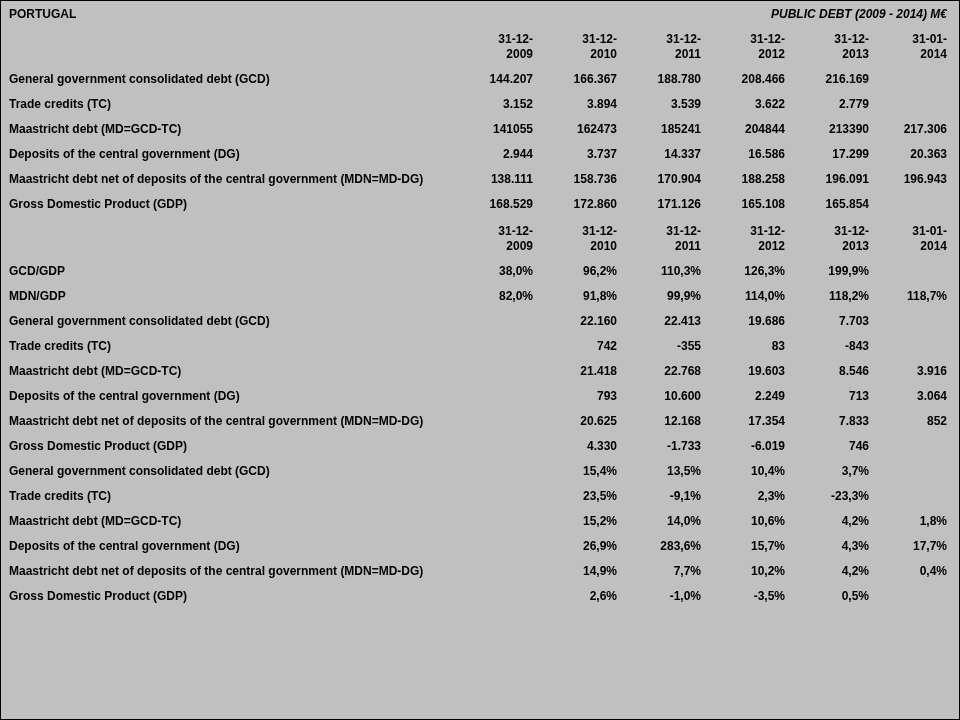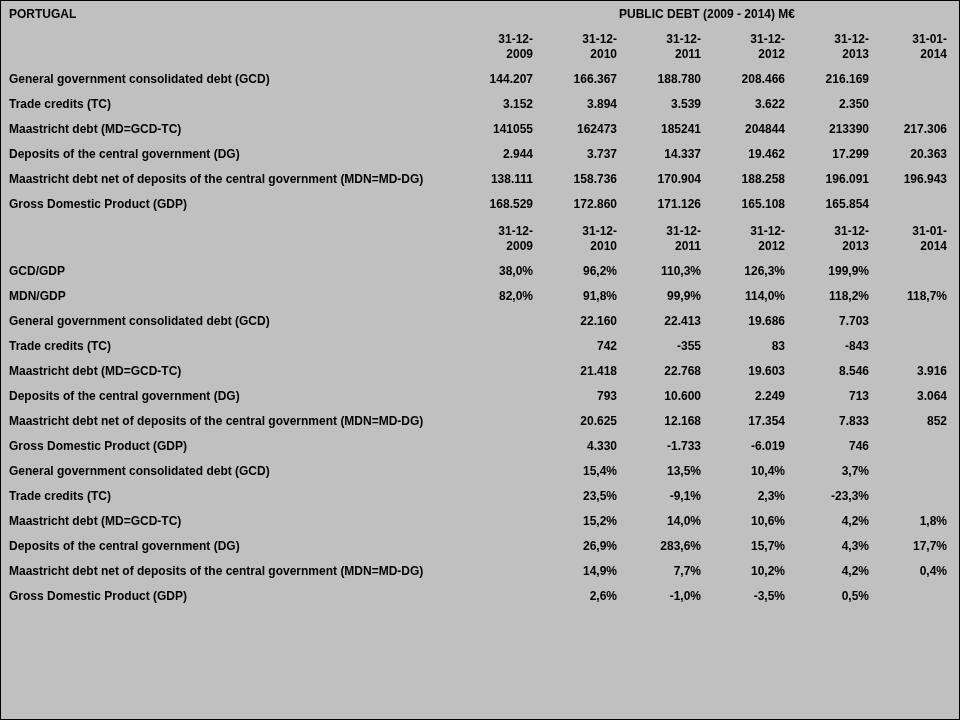--- a/index.html
+++ b/index.html
@@ -40,22 +40,23 @@
   td.value-cell {
     text-align: right;
     white-space: pre-line;
   }
   tr.title-row td {
     vertical-align: top;
     padding-top: 6px;
     padding-bottom: 4px;
   }
   td.title-right {
-    text-align: center;
+    text-align: right;
     padding-left: 8px;
+    font-style: italic;
   }
   tr.kind-dates td.value-cell { padding-top: 6px; }
   tr.kind-delta-header td.value-cell { padding-top: 6px; }
 </style>
 </head>
 <body>
 
 <div class="page">
   <table class="debt">
     <colgroup>
@@ -97,38 +98,38 @@
           <td class="value-cell">208.466</td>
           <td class="value-cell">216.169</td>
           <td class="value-cell"></td>
         </tr>
         <tr class="kind-data">
           <td class="label-cell">Trade credits (TC)</td>
           <td class="value-cell">3.152</td>
           <td class="value-cell">3.894</td>
           <td class="value-cell">3.539</td>
           <td class="value-cell">3.622</td>
-          <td class="value-cell">2.350</td>
+          <td class="value-cell">2.779</td>
           <td class="value-cell"></td>
         </tr>
         <tr class="kind-data">
           <td class="label-cell">Maastricht debt (MD=GCD-TC)</td>
           <td class="value-cell">141055</td>
           <td class="value-cell">162473</td>
           <td class="value-cell">185241</td>
           <td class="value-cell">204844</td>
           <td class="value-cell">213390</td>
           <td class="value-cell">217.306</td>
         </tr>
         <tr class="kind-data">
           <td class="label-cell">Deposits of the central government (DG)</td>
           <td class="value-cell">2.944</td>
           <td class="value-cell">3.737</td>
           <td class="value-cell">14.337</td>
-          <td class="value-cell">19.462</td>
+          <td class="value-cell">16.586</td>
           <td class="value-cell">17.299</td>
           <td class="value-cell">20.363</td>
         </tr>
         <tr class="kind-data">
           <td class="label-cell">Maastricht debt net of deposits of the central government (MDN=MD-DG)</td>
           <td class="value-cell">138.111</td>
           <td class="value-cell">158.736</td>
           <td class="value-cell">170.904</td>
           <td class="value-cell">188.258</td>
           <td class="value-cell">196.091</td>

